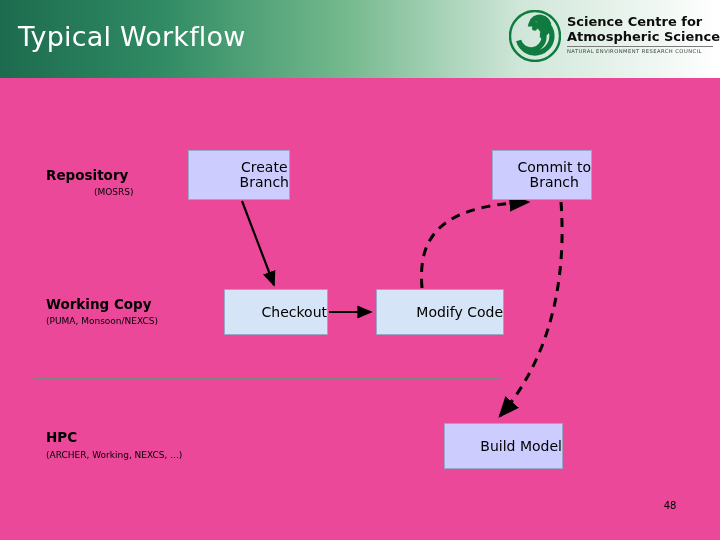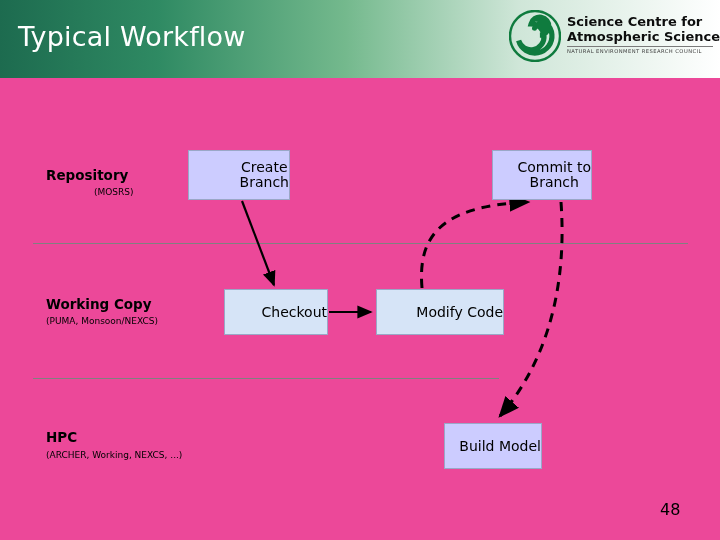--- a/index.html
+++ b/index.html
@@ -135,41 +135,41 @@
   .node-lavender {
     background: #ccccff;
   }
   .node-blue {
     background: #d6e4f7;
   }
   #node-create-branch { left: 188px; top: 150px;  width: 102px; height: 50px; }
   #node-commit-branch { left: 492px; top: 150px;  width: 100px; height: 50px; }
   #node-checkout      { left: 224px; top: 289px;  width: 104px; height: 46px; padding-left: 24px; }
   #node-modify-code   { left: 376px; top: 289px;  width: 128px; height: 46px; }
-  #node-build-model   { left: 444px; top: 423px;  width: 98px; height: 46px; }
+  #node-build-model   { left: 444px; top: 423px;  width: 119px; height: 46px; }
 
   
   #arrows {
     position: absolute;
     left: 0;
     top: 0;
     width: 720px;
     height: 540px;
     pointer-events: none;
   }
 
   
   #slide-number {
     position: absolute;
     left: 660px;
     top: 500px;
     width: 20px;
     text-align: center;
     font-family: "DejaVu Sans", sans-serif;
-    font-size: 16px;
+    font-size: 10px;
     color: #000000;
   }
 </style>
 </head>
 <body>
 
 <div id="slide">
 
   <div id="header-band"></div>
   <div id="slide-title">Typical Workflow</div>

